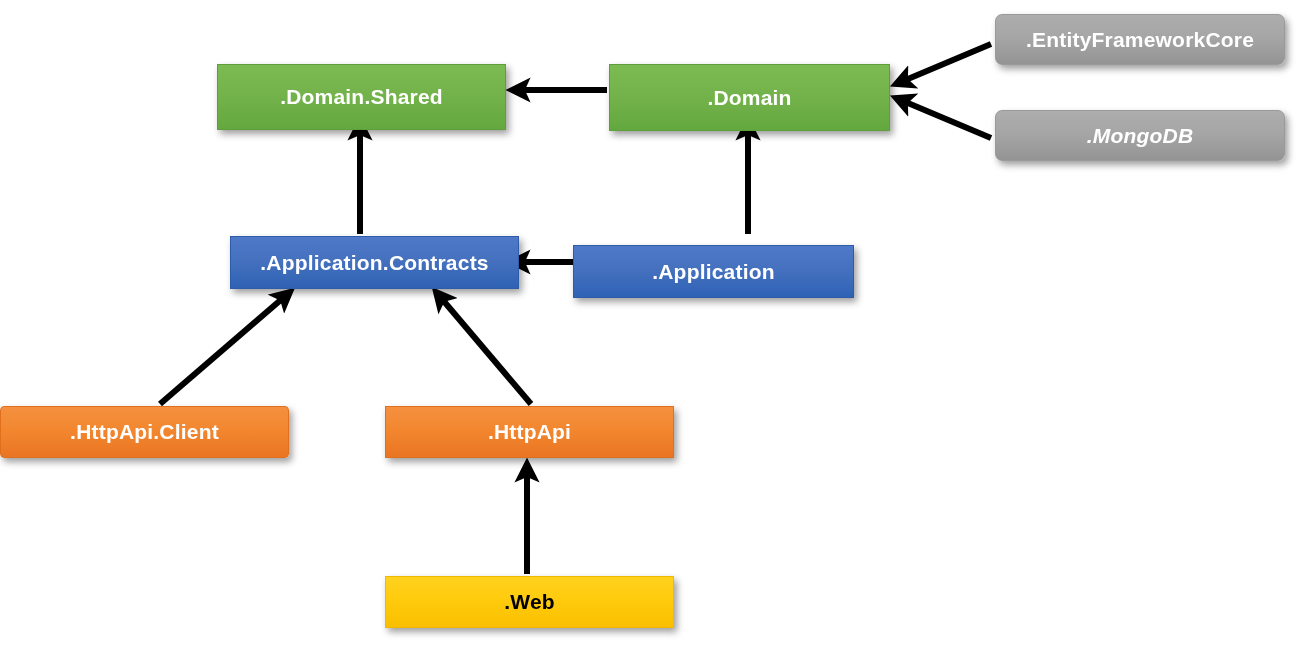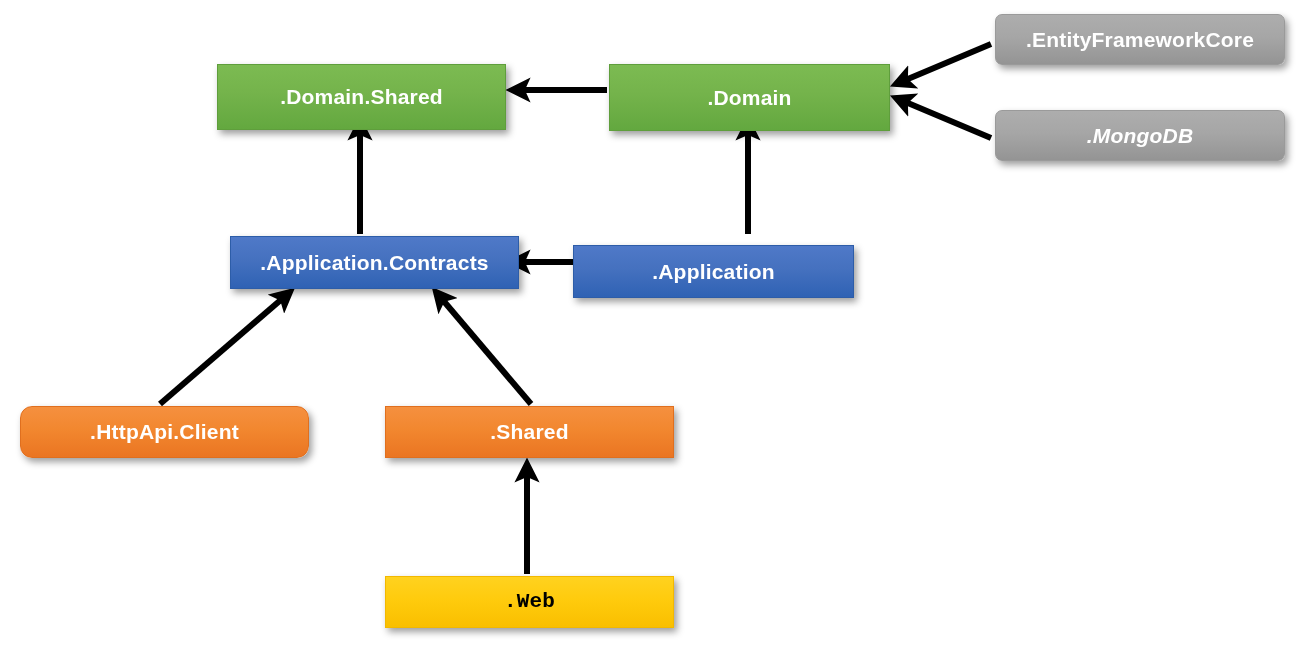--- a/index.html
+++ b/index.html
@@ -57,21 +57,20 @@
     border: 1px solid #2d5da8;
   }
   .node.orange {
     background: linear-gradient(to bottom, #f5903f 0%, #f2872f 45%, #ea7522 100%);
     border: 1px solid #e06f1e;
   }
   .node.yellow {
     background: linear-gradient(to bottom, #ffd21f 0%, #ffcb0d 45%, #f9bf00 100%);
     border: 1px solid #f2b800;
     color: #000000;
-    font-family: Liberation Mono, monospace;
   }
   .node.gray {
     background: linear-gradient(to bottom, #adadad 0%, #a6a6a6 45%, #949494 100%);
     border: 1px solid #9a9a9a;
     border-radius: 7px;
   }
 </style>
 </head>
 <body>
 
@@ -108,24 +107,24 @@
       </div>
       <div class="node gray" style="left: 995px; top: 110px; width: 290px; height: 51px; color: rgb(255, 255, 255); font-style: italic;">
         <span class="node-label">.MongoDB</span>
       </div>
       <div class="node blue" style="left: 230px; top: 236px; width: 289px; height: 53px; color: rgb(255, 255, 255); border-radius: 0px;">
         <span class="node-label">.Application.Contracts</span>
       </div>
       <div class="node blue" style="left: 573px; top: 236px; width: 281px; height: 53px; color: rgb(255, 255, 255); border-radius: 0px; margin-top: 9px;">
         <span class="node-label">.Application</span>
       </div>
-      <div class="node orange" style="left: 20px; top: 406px; width: 289px; height: 52px; color: rgb(255, 255, 255); border-radius: 12px;">
+      <div class="node orange" style="left: 0; top: 406px; width: 289px; height: 52px; color: rgb(255, 255, 255); border-radius: 4px;">
         <span class="node-label">.HttpApi.Client</span>
       </div>
       <div class="node orange" style="left: 385px; top: 406px; width: 289px; height: 52px; color: rgb(255, 255, 255); border-radius: 0px;">
-        <span class="node-label">.Shared</span>
+        <span class="node-label">.HttpApi</span>
       </div>
       <div class="node yellow" style="left: 385px; top: 576px; width: 289px; height: 52px; color: rgb(0, 0, 0); border-radius: 0px;">
         <span class="node-label">.Web</span>
       </div>
     </div>
 
 </div>
 
 </body></html>

